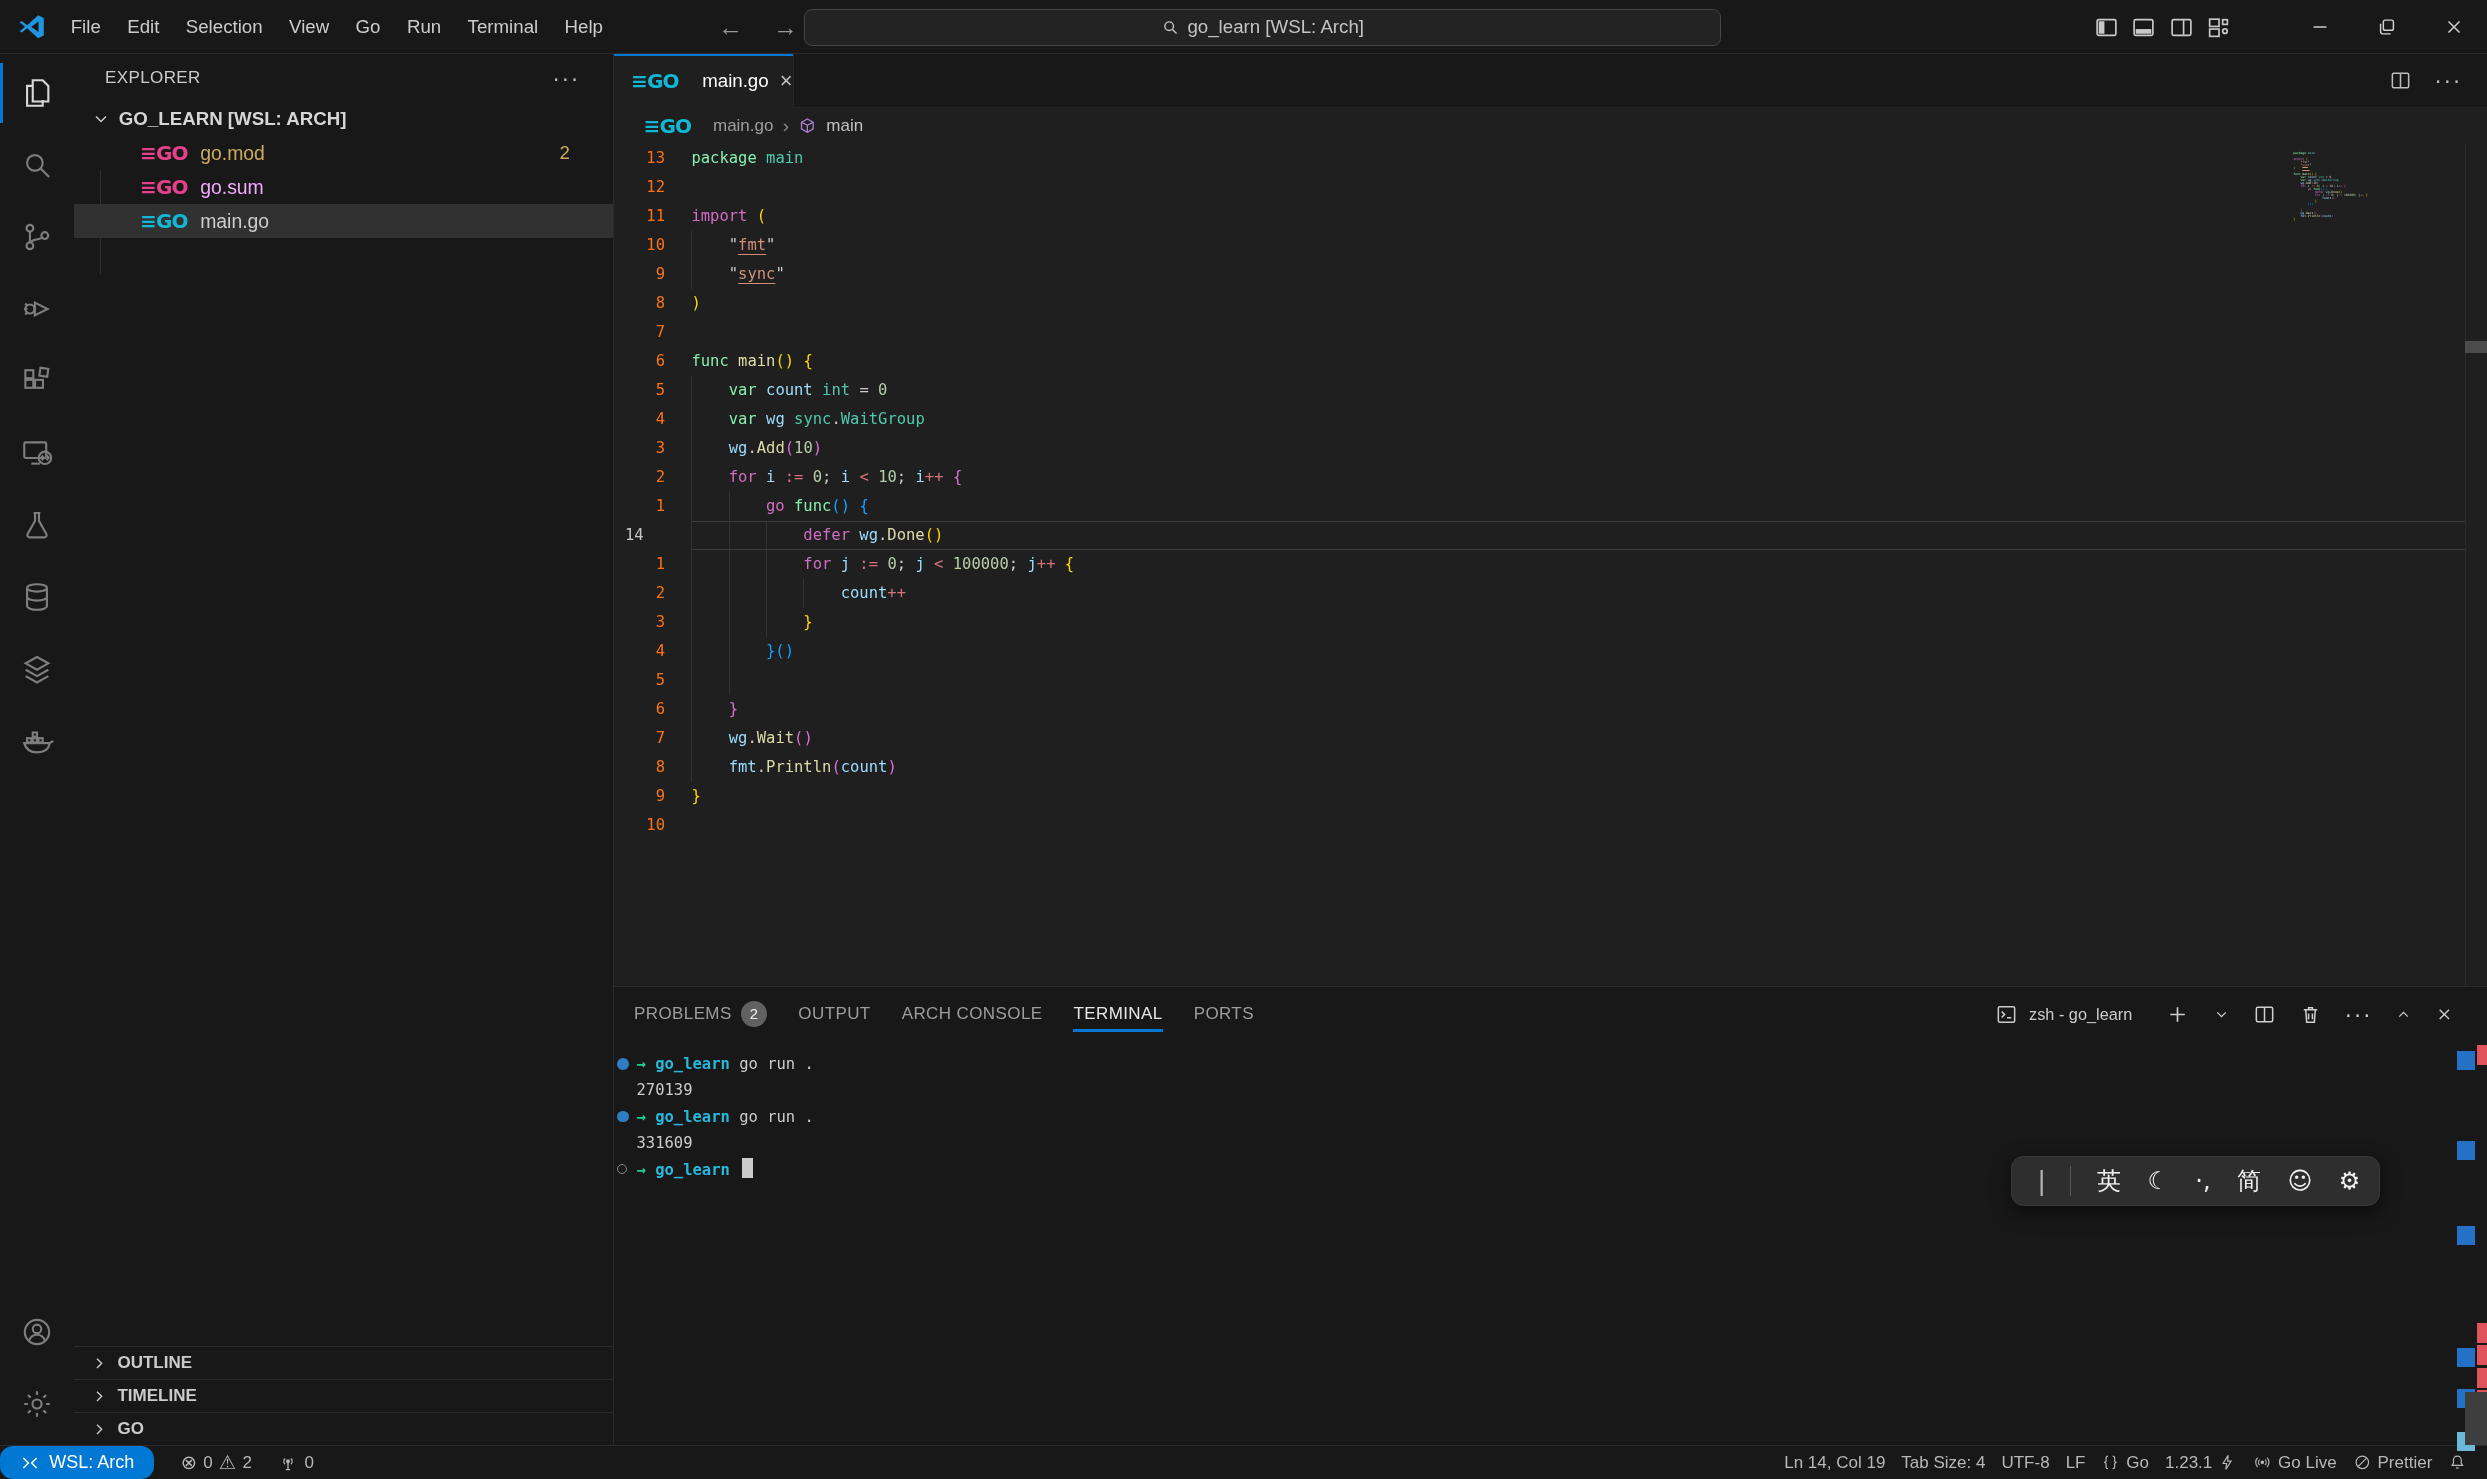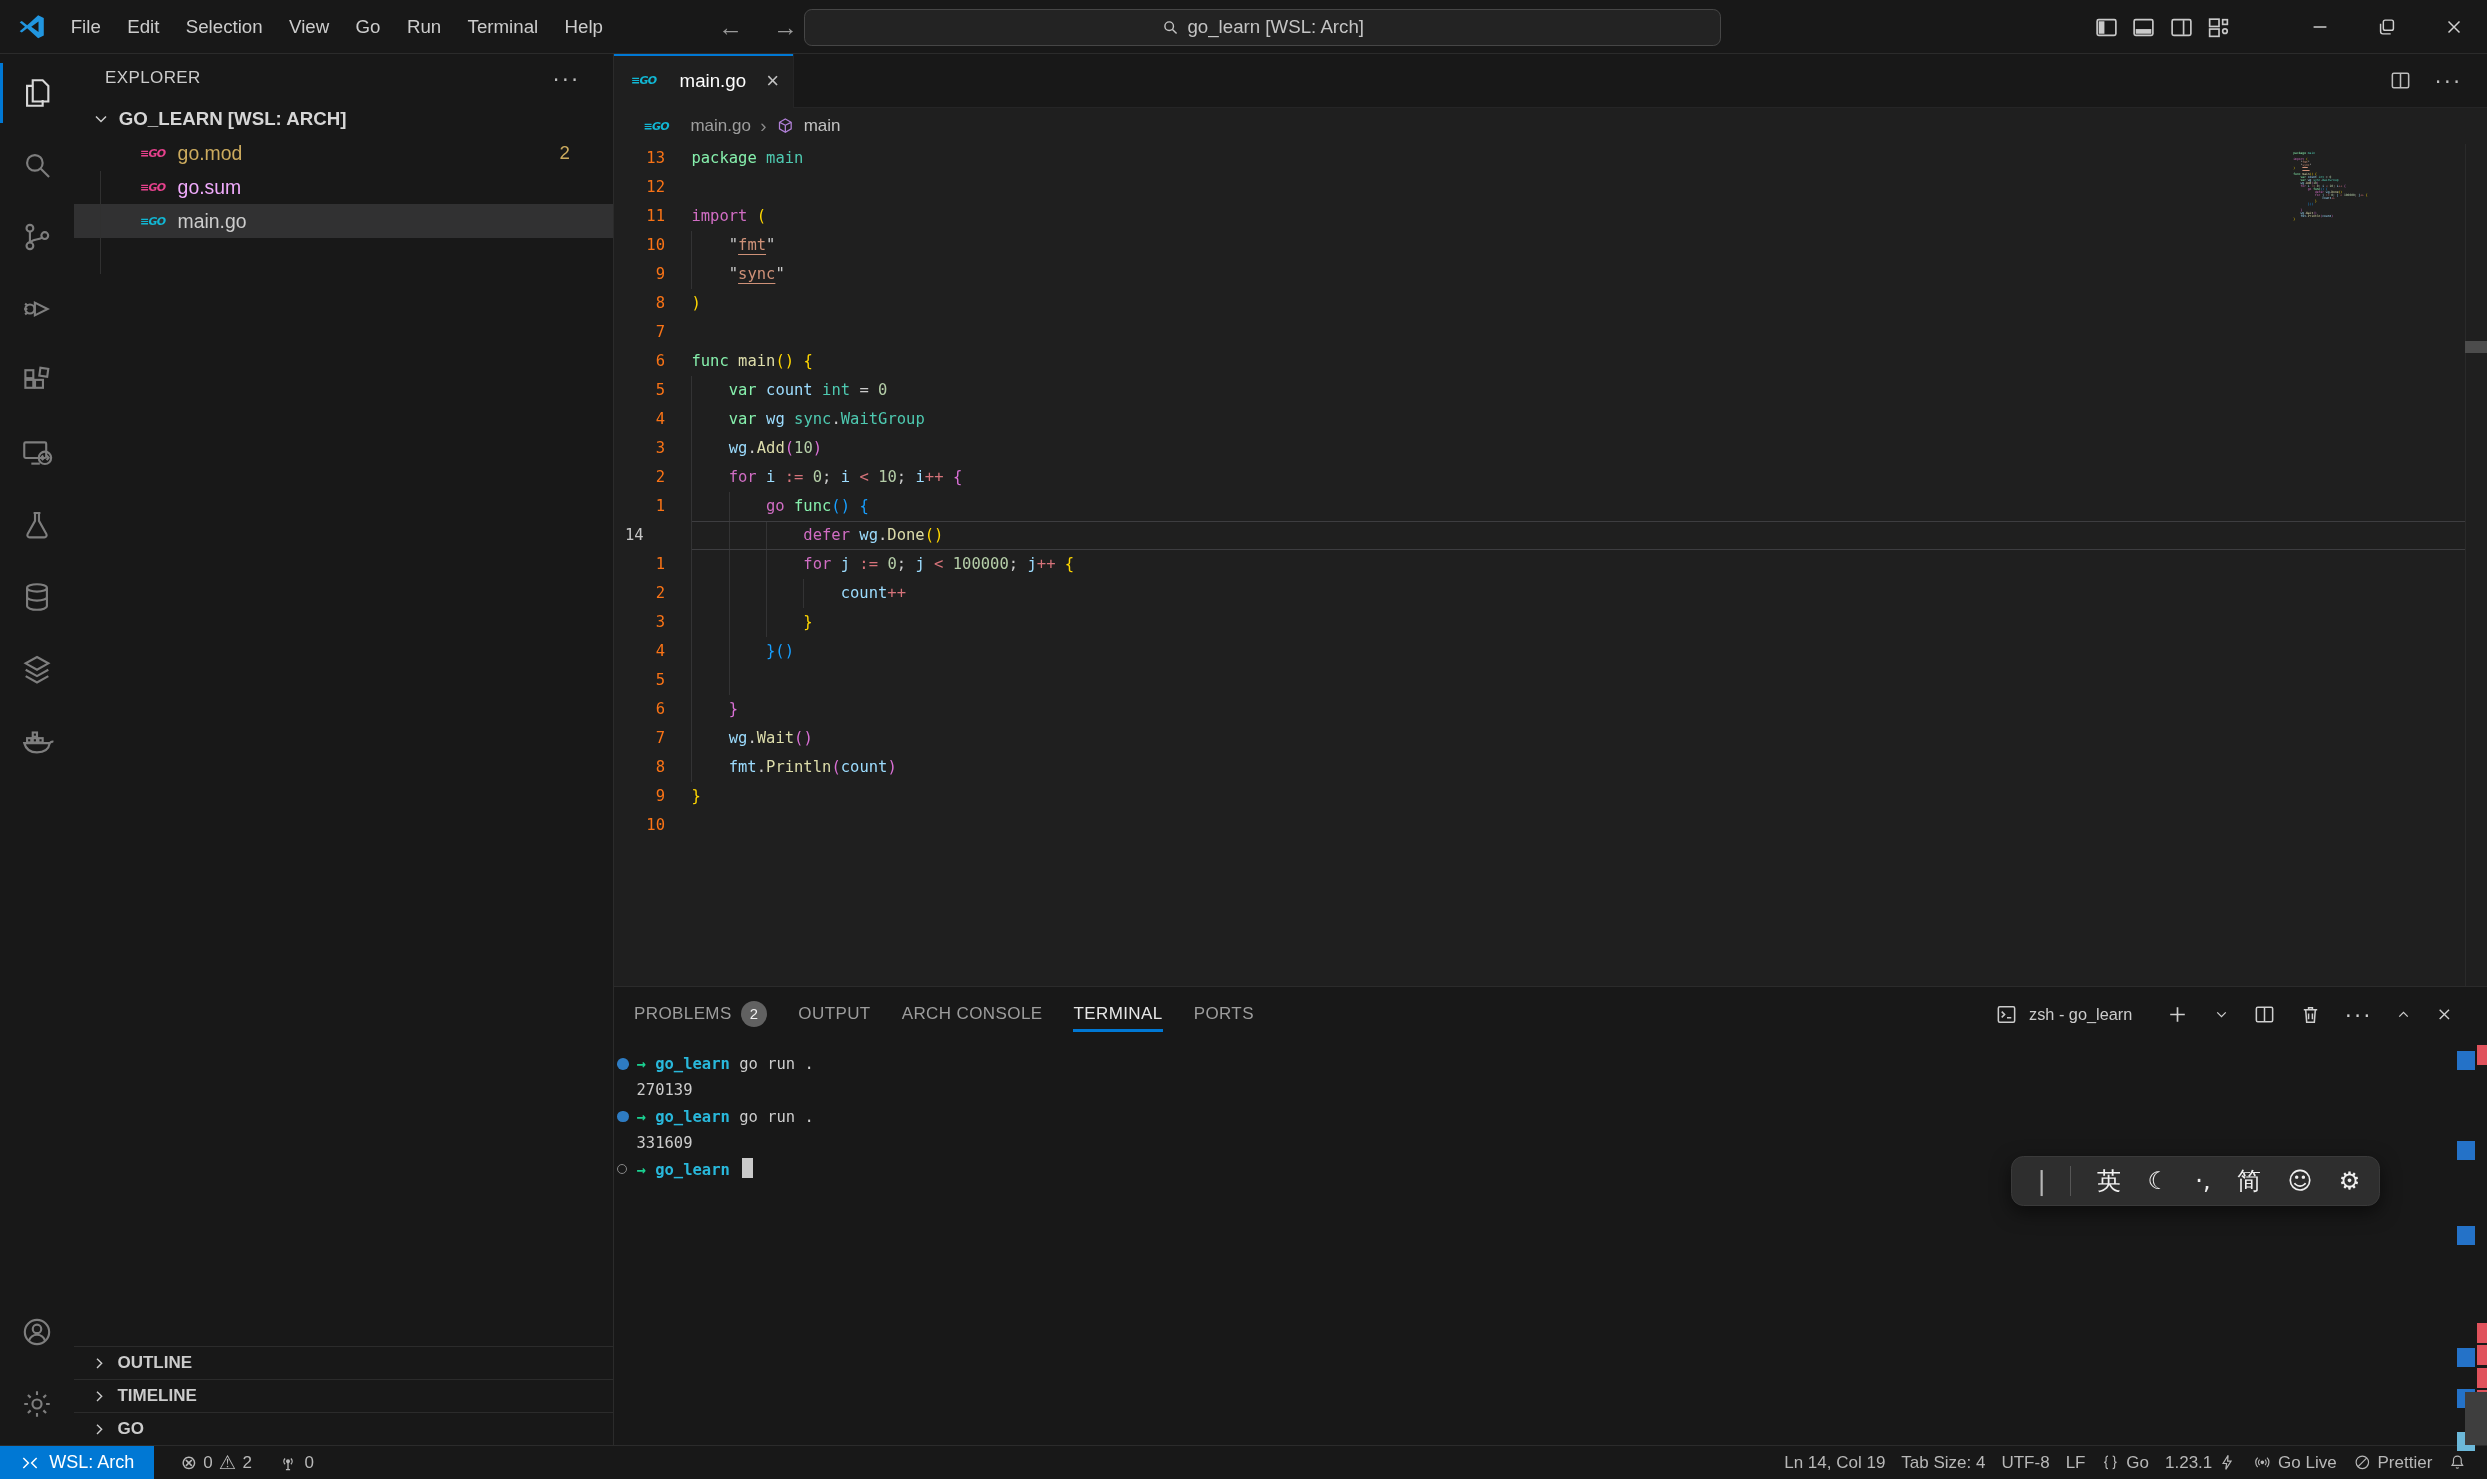--- a/index.html
+++ b/index.html
@@ -38,21 +38,21 @@
 
   .sidebar { width:540px; background:#181818; border-right:0.8px solid #2b2b2b; display:flex; flex-direction:column;
              position:relative; }
   .sb-header { height:48px; display:flex; align-items:center; padding:0 33px 0 31px; color:#cccccc;
                font-size:17px; letter-spacing:0.4px; }
   .sb-header .more { margin-left:auto; font-size:23px; color:#bdbdbd; letter-spacing:1.6px; }
   .sb-root { height:34px; display:flex; align-items:center; padding-left:17px; gap:7.8px; font-weight:700;
              font-size:18.7px; color:#d6d6d6; }
   .file-row { height:34px; display:flex; align-items:center; padding-left:66px; font-size:19.4px; position:relative; }
   .file-row.selected { background:#313132; }
-  .goicon { font-style:italic; font-weight:700; font-size:11px; letter-spacing:-0.8px; margin-right:12.4px;
+  .goicon { font-weight:700; font-size:20px; letter-spacing:-0.8px; margin-right:12.4px;
             font-family:"DejaVu Sans", sans-serif; }
   .file-badge { position:absolute; right:43px; color:#ccab5e; font-size:18.7px; }
   .tree-guide { position:absolute; left:26px; top:117px; height:103px; width:0.8px; background:#303030; }
   .sb-sections { margin-top:auto; }
   .sb-section { height:33px; display:flex; align-items:center; gap:9.3px; padding-left:15.5px; border-top:0.8px solid #2b2b2b;
                 font-weight:700; font-size:17px; color:#cccccc; }
 
   .editor-region { flex:1; display:flex; flex-direction:column; background:#1f1f1f; min-width:0; }
 
   .tabbar { height:54px; background:#181818; display:flex; align-items:stretch; border-bottom:0.8px solid #252526; }
@@ -121,21 +121,21 @@
   .ime { position:absolute; right:107px; top:169px; height:50px; background:#2e2e2e; border-radius:12.4px;
          display:flex; align-items:center; padding:0 18.7px; gap:26.4px; font-size:24px; color:#f0f0f0;
          box-shadow:0 6.2px 18.7px rgba(0,0,0,.55); border:0.8px solid #3a3a3a;
          font-family:"DejaVu Sans", sans-serif; }
   .ime-caret { color:#b5b5b5; padding-right:17px; border-right:1.6px solid #565656; font-size:26px; }
 
   
   .statusbar { height:34px; background:#181818; border-top:0.8px solid #2b2b2b; display:flex; align-items:center;
                font-size:17px; color:#b8b8b8; }
   .remote-badge { height:100%; background:#0078d4; color:#ffffff; display:flex; align-items:center; gap:9.3px;
-                  padding:0 20px; font-size:18px; }
+                  padding:0 20px; font-size:18px;border-radius:13px; }
   .sitem { display:flex; align-items:center; gap:6.2px; margin-left:26.4px; white-space:nowrap; }
   .sitem .glyph { font-size:19.4px; font-family:"DejaVu Sans", sans-serif; }
   .status-right { margin-left:auto; display:flex; align-items:center; padding-right:20px; }
   .status-right .sitem { margin-left:16px; }
 </style>
 </head>
 <body>
 
 <div class="window">
 

